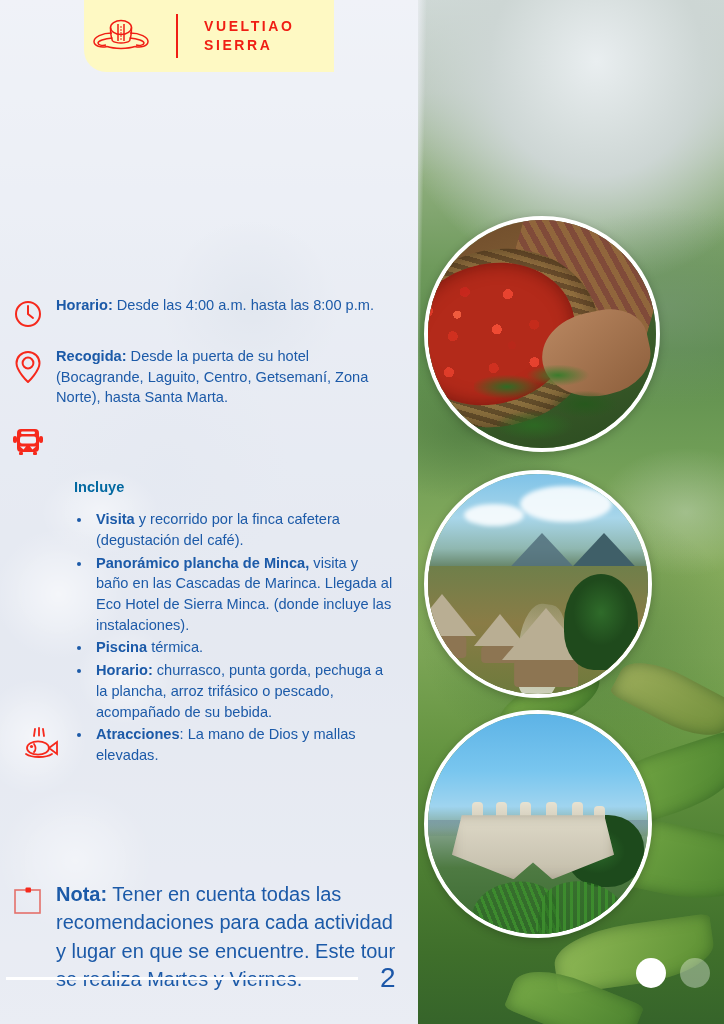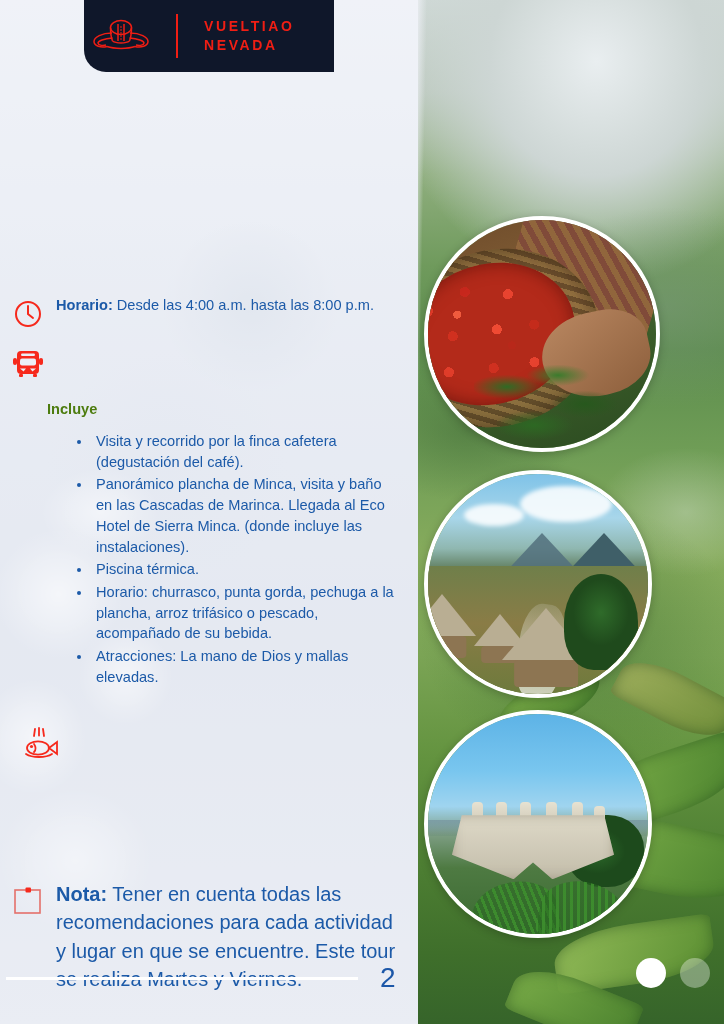--- a/index.html
+++ b/index.html
@@ -75,21 +75,21 @@
     background: linear-gradient(to right, #eef0f6 0%, #eef0f6 45%, rgba(238,240,246,0) 100%);
     transform: skewX(-1.1deg);
     transform-origin: top left;
   }
 
   
   .logo-bar {
     position: absolute;
     top: 0; left: 84px;
     width: 250px; height: 72px;
-    background: #0f172a;
+    background: #fef9c3;
     border-bottom-left-radius: 22px;
     display: flex;
     align-items: center;
     padding-left: 8px;
     gap: 26px;
   }
   .logo-hat { width: 58px; height: 40px; flex: none; }
   .logo-div { width: 2px; height: 44px; background: #f01e14; flex: none; }
   .logo-text {
     color: #f01e14;
@@ -317,35 +317,35 @@
   }
   .info-text {
     color: #1c5aa8;
     font-size: 14.6px;
     line-height: 1.42;
     flex: 1;
   }
   .info-text b { font-weight: 700; }
 
   .incluye-head {
-    color: #4d7c0f;
+    color: #0369a1;
     font-size: 14.6px;
     font-weight: 700;
-    margin: 22px 0 14px 47px;
+    margin: 22px 0 14px 74px;
   }
 
   .bullets {
     margin-left: 92px;
     padding-right: 24px;
     color: #1c5aa8;
     font-size: 14.6px;
     line-height: 1.42;
   }
   .bullets li { margin-bottom: 2px; padding-left: 4px; }
-  .bullets li b { font-weight: 400; }
+  .bullets li b { font-weight: 700; }
 
   .fish-icon-pos { position: absolute; left: 18px; top: 430px; }
   .note-row { position: absolute; left: 0; top: 880px; display: flex; width: 418px; padding-right: 18px; }
   .note-icon { width: 56px; flex: none; display:flex; justify-content:center; padding-top: 4px; }
   .note-text { color: #1c5aa8; font-size: 20px; line-height: 1.42; flex: 1; }
   .note-text b { font-weight: 700; }
 
   .footer-line {
     position: absolute;
     left: 6px; top: 977px;
@@ -444,20 +444,31 @@
           <svg width="32" height="32" viewBox="0 0 32 32" fill="none" stroke="#f6291c" stroke-width="2">
             <circle cx="16" cy="16" r="12"></circle>
             <path d="M16 8 L16 16 L21 20" stroke-linecap="round"></path>
           </svg>
         </div>
         <div class="info-text">
           <b>Horario:</b><span> Desde las 4:00 a.m. hasta las 8:00 p.m.</span>
         </div>
       </div>
 
+      <div class="info-row">
+        <div class="info-icon">
+          <svg width="32" height="36" viewBox="0 0 32 36" fill="none" stroke="#f6291c" stroke-width="2">
+            <path d="M16 3 C9.5 3 4.5 8 4.5 14.2 C4.5 22 16 33 16 33 C16 33 27.5 22 27.5 14.2 C27.5 8 22.5 3 16 3 Z" stroke-linejoin="round"></path>
+            <circle cx="16" cy="14" r="5.4"></circle>
+          </svg>
+        </div>
+        <div class="info-text">
+          <b>Recogida:</b><span> Desde la puerta de su hotel (Bocagrande, Laguito, Centro, Getsemaní, Zona Norte), hasta Santa Marta.</span>
+        </div>
+      </div>
 
       <div class="info-row">
         <div class="info-icon">
           <svg width="34" height="30" viewBox="0 0 34 30" fill="#f6291c">
             <rect x="6" y="2" width="22" height="23" rx="4"></rect>
             <rect x="2" y="9" width="4" height="7" rx="2"></rect>
             <rect x="28" y="9" width="4" height="7" rx="2"></rect>
             <rect x="10" y="4.5" width="14" height="2.6" rx="1.3" fill="#eceff6"></rect>
             <rect x="9" y="9.5" width="16" height="7" rx="2" fill="#eceff6"></rect>
             <path d="M9 19.5 L15 19.5 L12.5 22.5 Z" fill="#eceff6"></path>
@@ -530,17 +541,17 @@
         <path d="M20 17 C10 17 2 21 2 25.5 C2 30 9 32 15 30.5"></path>
         <path d="M38 17 C48 17 56 21 56 25.5 C56 30 49 32 43 30.5"></path>
         <path d="M20.5 22 C12 22.5 6 25 6 27 C6 29 10 30 14 29"></path>
         <path d="M37.5 22 C46 22.5 52 25 52 27 C52 29 48 30 44 29"></path>
         <path d="M15 30.5 C22 33 36 33 43 30.5"></path>
       </svg>
     </div>
     <div class="logo-div"></div>
     <div class="logo-text">
       <div>VUELTIAO</div>
-      <div>NEVADA</div>
+      <div>SIERRA</div>
     </div>
   </div>
 
 </div>
 
 </body></html>

